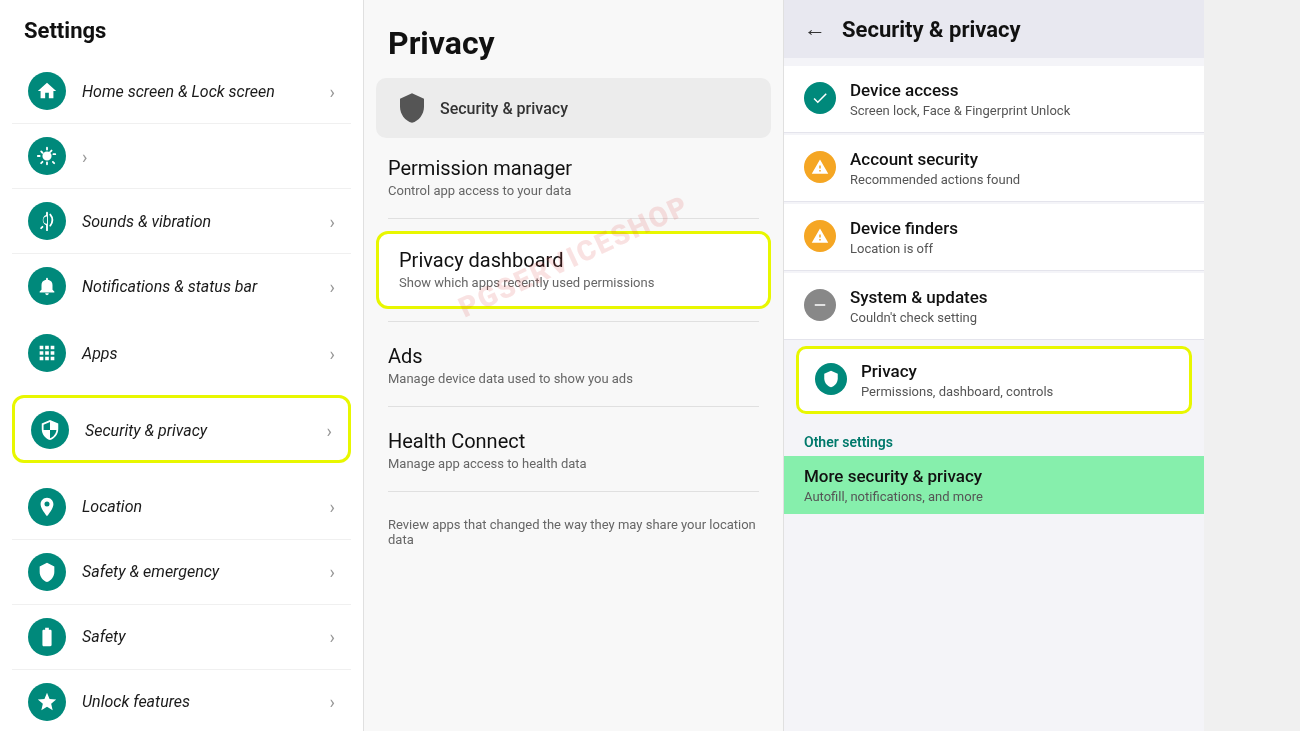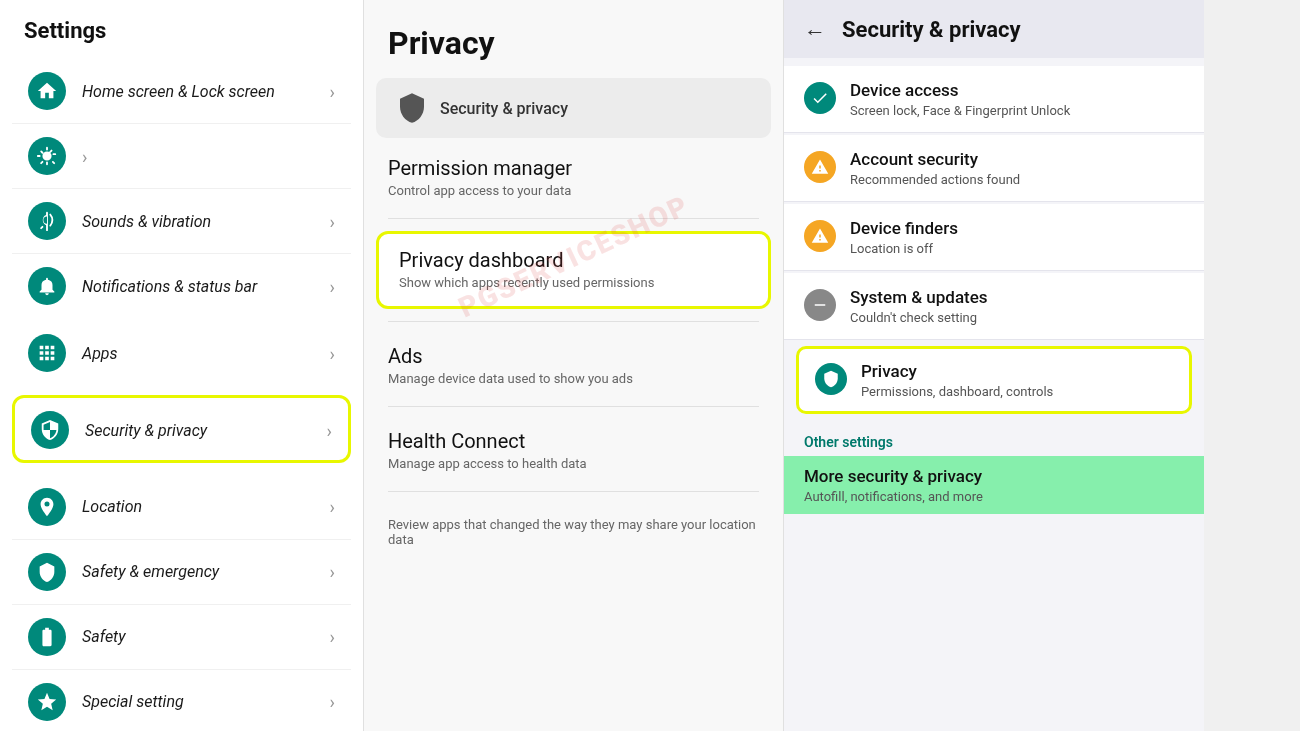--- a/index.html
+++ b/index.html
@@ -339,21 +339,21 @@
       </div>
       <span class="item-label">Safety</span>
       <span class="chevron">›</span>
     </div>
     <div class="settings-item">
       <div class="icon-circle">
         <svg viewBox="0 0 24 24">
             <path d="M12 17.27L18.18 21l-1.64-7.03L22 9.24l-7.19-.61L12 2 9.19 8.63 2 9.24l5.46 4.73L5.82 21z"></path>
           </svg>
       </div>
-      <span class="item-label">Special setting</span>
+      <span class="item-label">Unlock features</span>
       <span class="chevron">›</span>
     </div>
   </div>
 </div>
 
 <div class="panel-middle" style="position:relative;">
   <div class="privacy-title">Privacy</div>
 
   <div class="privacy-section-header">
     <svg class="shield-icon" viewBox="0 0 24 24" fill="#555">

